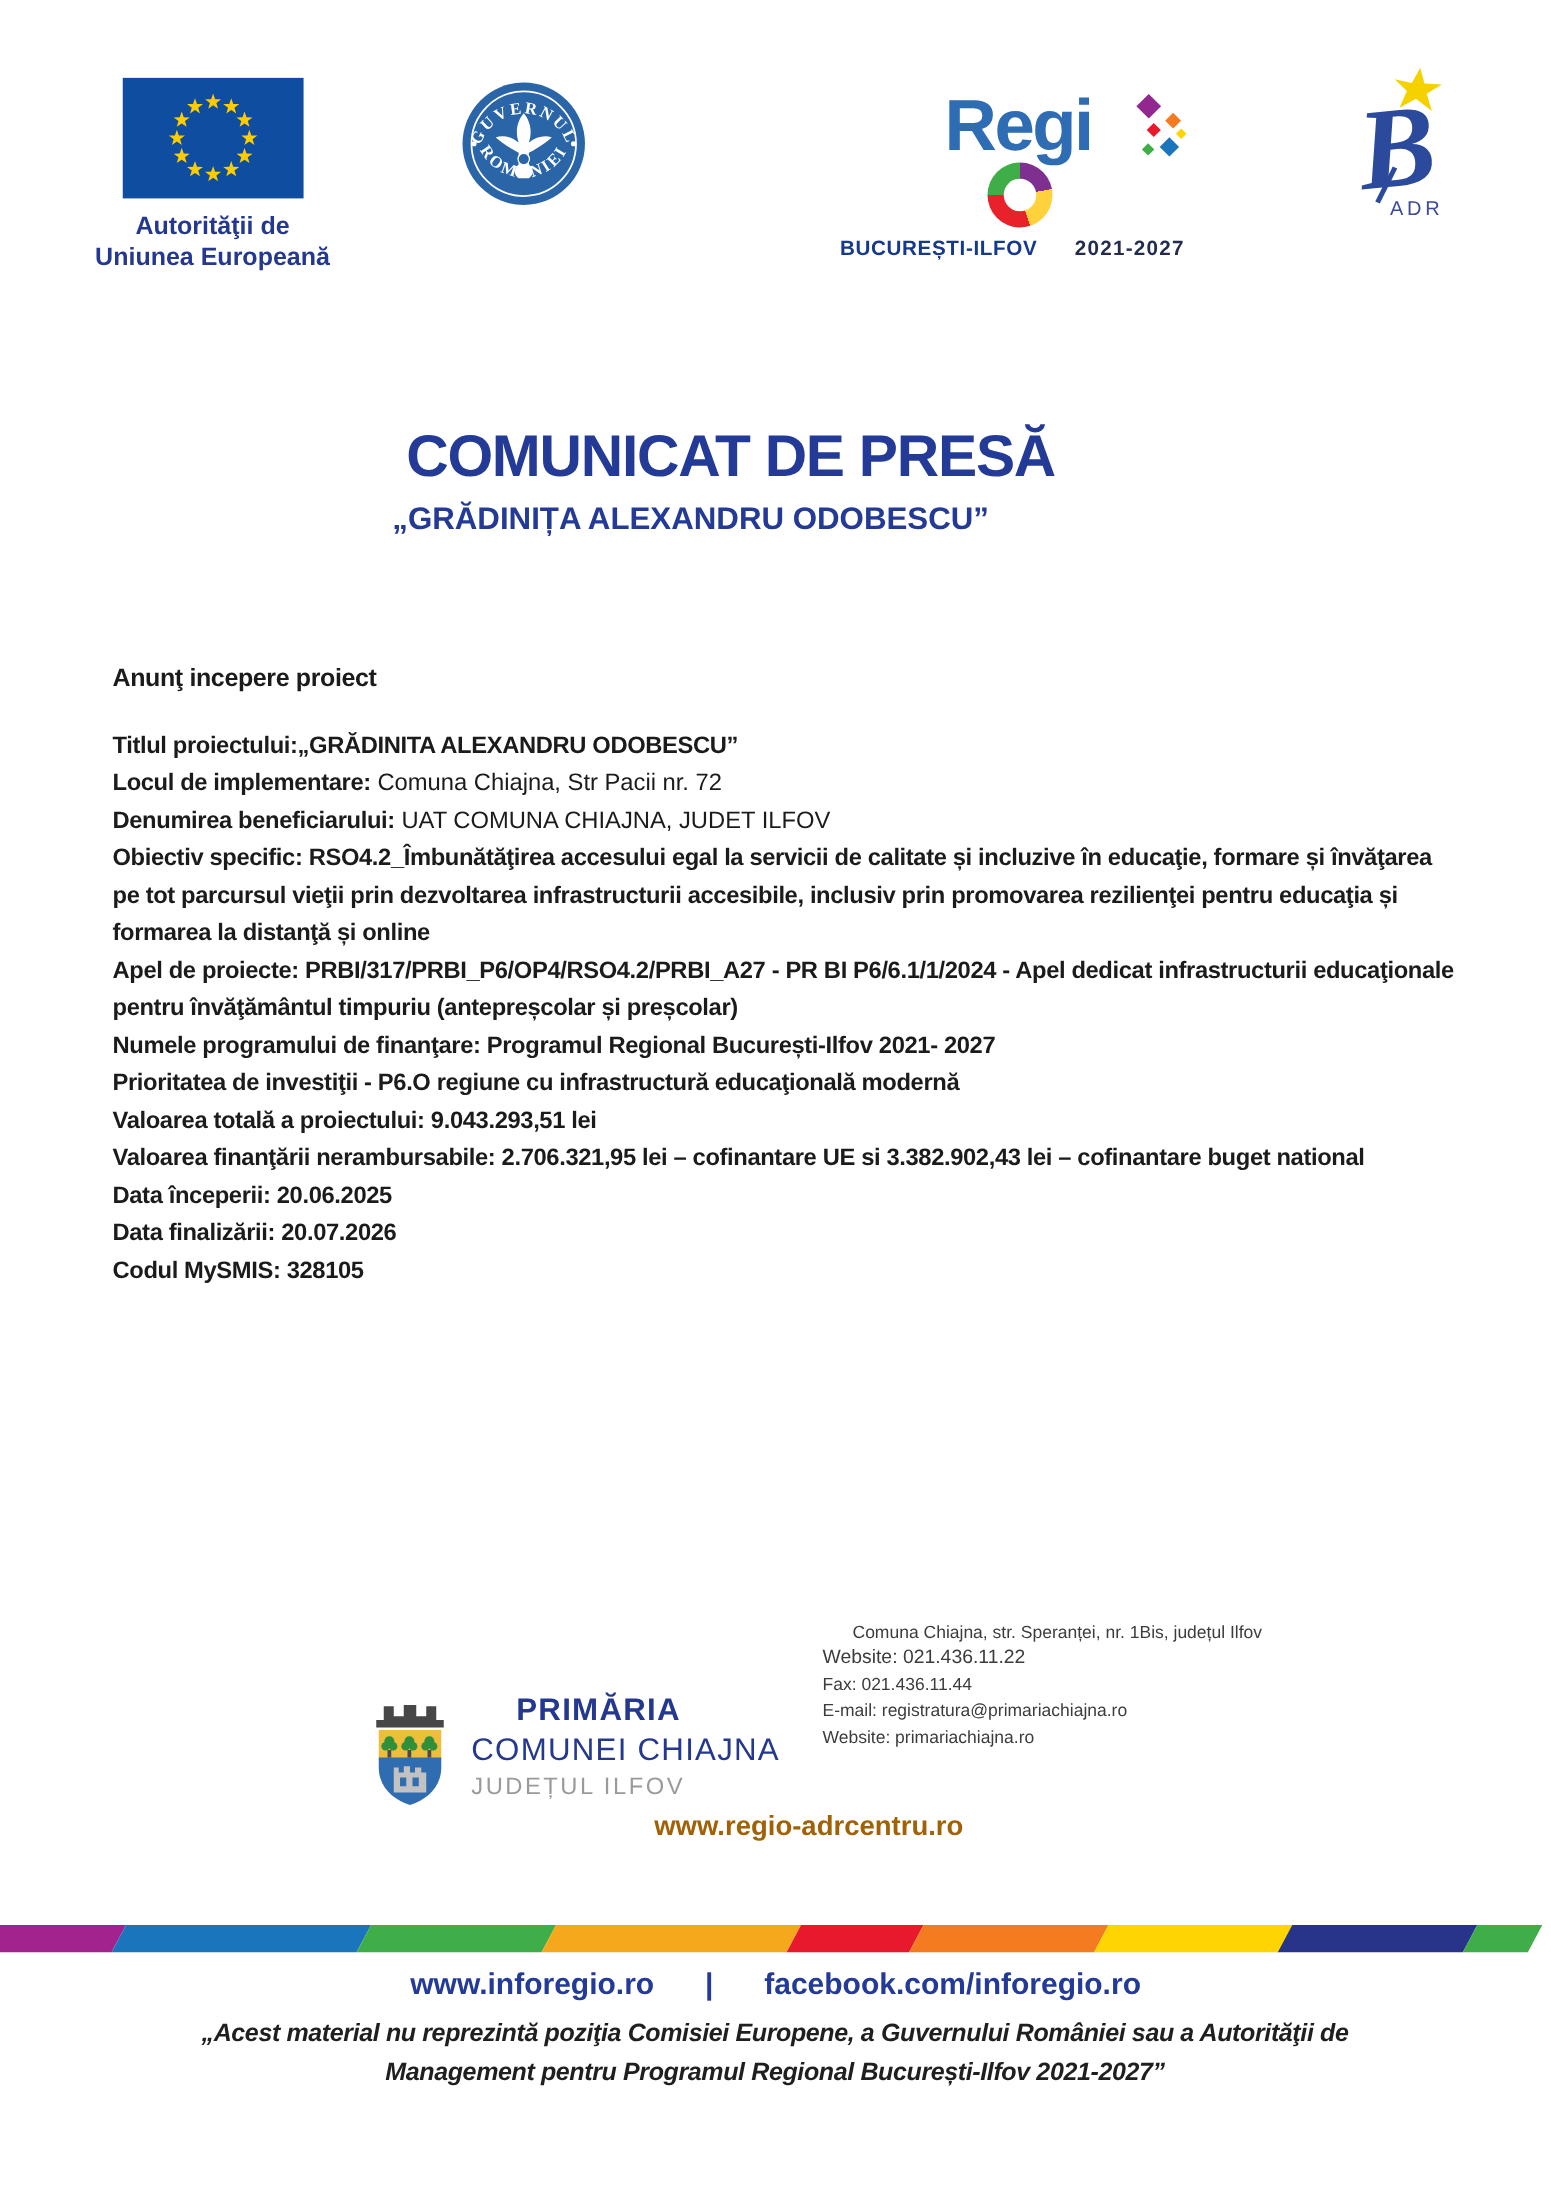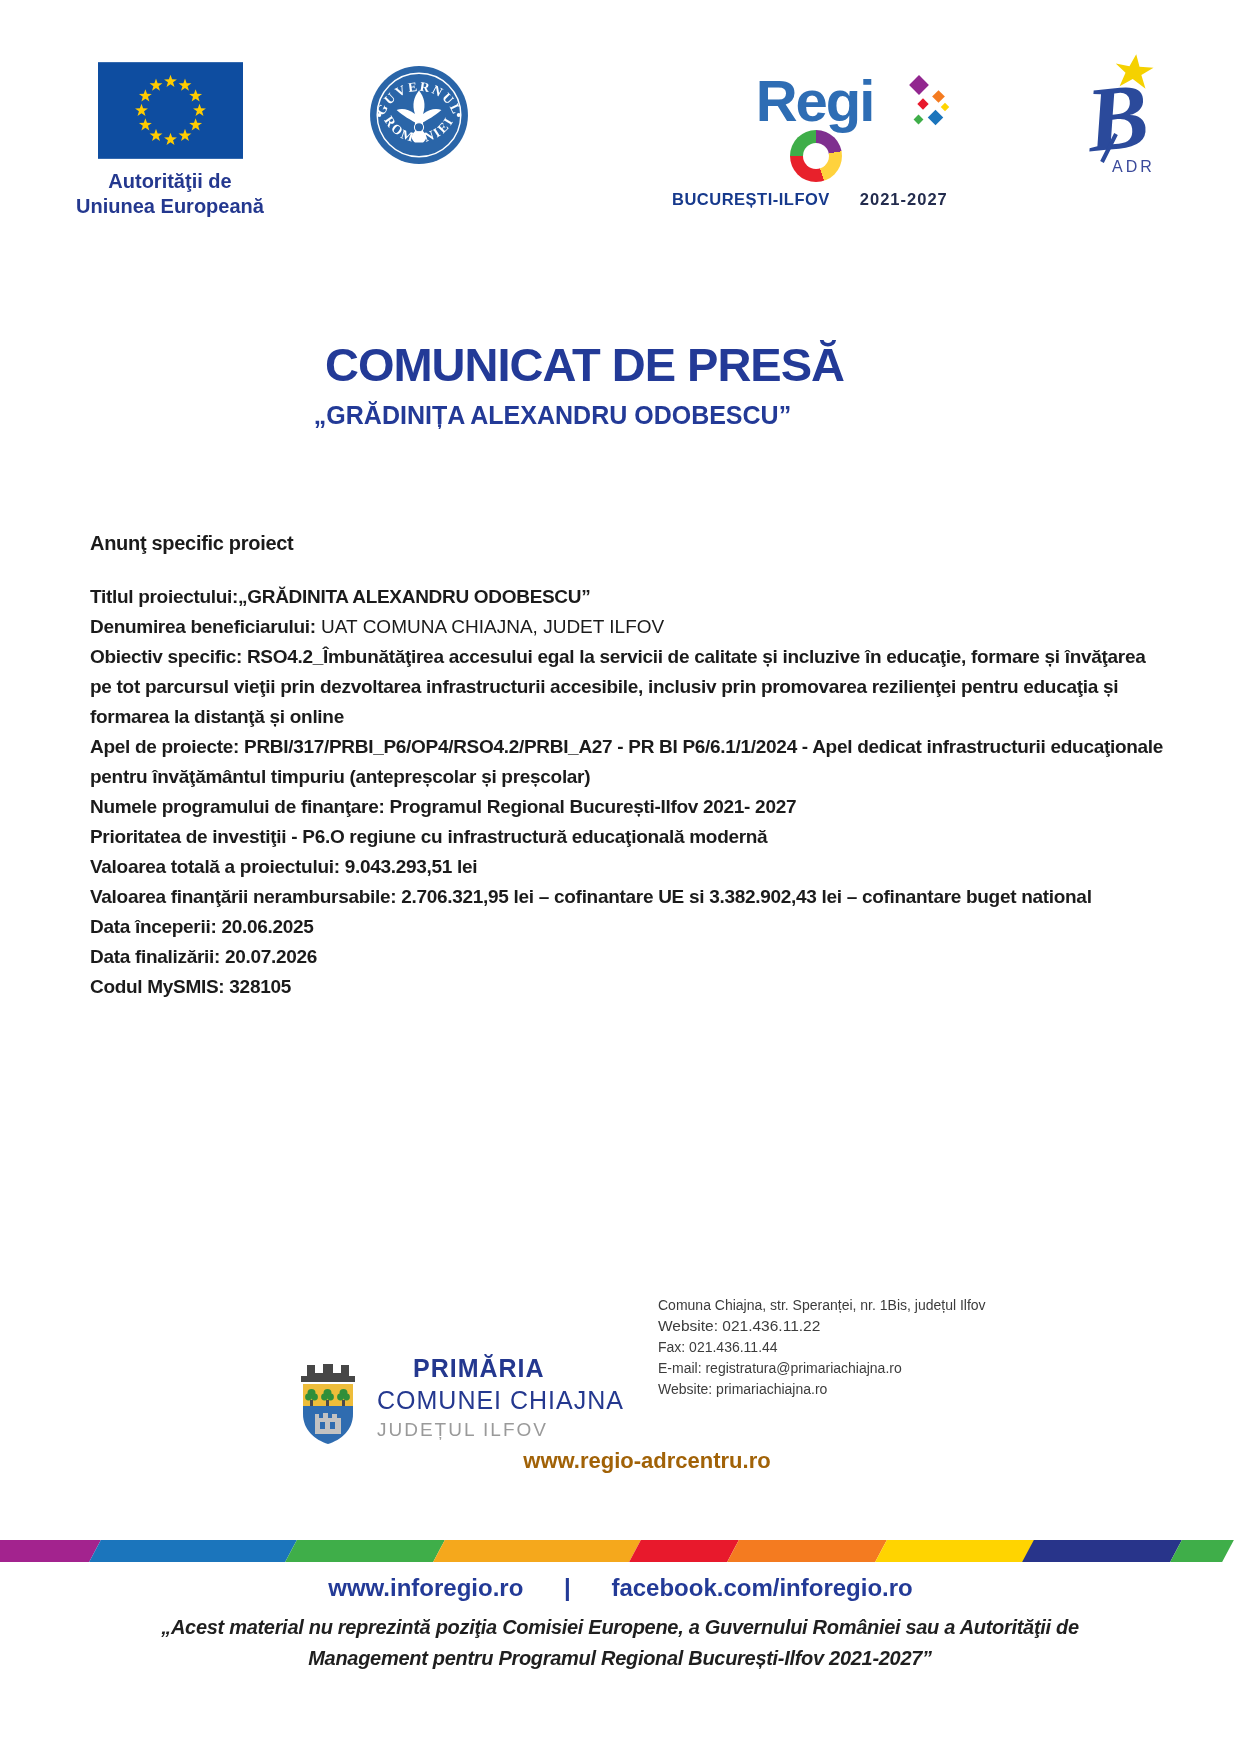--- a/index.html
+++ b/index.html
@@ -37,21 +37,21 @@
              font-weight:700;font-size:19px;line-height:30px;letter-spacing:-0.3px;color:#1b1b1b;}
   .body-intro{margin:0 0 24px 0;font-size:20px;}
   .bline{margin:0;}
   .bline .lbl{font-weight:700;}
   .bline .val{font-weight:700;}
   .bline .val-light{font-weight:400;letter-spacing:0;}
 
   
   .contact{position:absolute;left:658px;top:1295px;color:#3c3c3c;}
   .contact div{white-space:nowrap;}
-  .c-address{font-size:14px;line-height:20px;}
+  .c-address{font-size:14px;line-height:20px;margin-left:24px;}
   .c-phone{font-size:15.5px;line-height:22px;}
   .c-small{font-size:14px;line-height:21px;}
 
   
   .primaria{position:absolute;left:297px;top:1350px;width:420px;height:100px;}
   .primaria-crest{position:absolute;left:0;top:2px;}
   .primaria-txt{position:absolute;left:80px;top:2px;}
   .primaria-l1{font-weight:800;font-size:25px;line-height:32px;color:#24388f;letter-spacing:1px;margin-left:36px;}
   .primaria-l2{font-weight:400;font-size:25px;line-height:32px;color:#24388f;letter-spacing:1px;}
   .primaria-l3{font-weight:400;font-size:19px;line-height:27px;color:#9a9a9a;letter-spacing:2px;}
@@ -148,22 +148,23 @@
     <polygon fill="#f5d100" points="62,4 67,16 81,15 70,24 76,37 62,29 50,38 54,24 43,16 57,17" transform="rotate(8 62 20)"></polygon>
     <text x="14" y="98" font-family="Liberation Serif, serif" font-style="italic" font-weight="bold" font-size="92" fill="#2b4a9b" transform="rotate(-6 50 60)">B</text>
     <line x1="30" y1="112" x2="44" y2="84" stroke="#2b4a9b" stroke-width="4"></line>
     <text x="40" y="122" font-family="Liberation Sans, sans-serif" font-size="16" letter-spacing="3" fill="#3b4a9b">ADR</text>
   </svg>
 
   <h1 class="title">COMUNICAT DE PRESĂ</h1>
   <h2 class="subtitle">„GRĂDINIȚA ALEXANDRU ODOBESCU”</h2>
 
   <section class="body-text">
-    <p class="body-intro">Anunţ specific proiect</p>
+    <p class="body-intro">Anunţ incepere proiect</p>
     <div class="bline"><span class="lbl">Titlul proiectului:</span><span class="val">„GRĂDINITA ALEXANDRU ODOBESCU”</span></div>
+    <div class="bline"><span class="lbl">Locul de implementare:</span><span class="val val-light"> Comuna Chiajna, Str Pacii nr. 72</span></div>
     <div class="bline"><span class="lbl">Denumirea beneficiarului:</span><span class="val val-light"> UAT COMUNA CHIAJNA, JUDET ILFOV</span></div>
     <div class="bline"><span class="lbl">Obiectiv specific:</span><span class="val"> RSO4.2_Îmbunătăţirea accesului egal la servicii de calitate și incluzive în educaţie, formare și învăţarea pe tot parcursul vieţii prin dezvoltarea infrastructurii accesibile, inclusiv prin promovarea rezilienţei pentru educaţia și formarea la distanţă și online</span></div>
     <div class="bline"><span class="lbl">Apel de proiecte:</span><span class="val"> PRBI/317/PRBI_P6/OP4/RSO4.2/PRBI_A27 - PR BI P6/6.1/1/2024 - Apel dedicat infrastructurii educaţionale pentru învăţământul timpuriu (antepreșcolar și preșcolar)</span></div>
     <div class="bline"><span class="lbl">Numele programului de finanţare:</span><span class="val"> Programul Regional București-Ilfov 2021- 2027</span></div>
     <div class="bline"><span class="lbl">Prioritatea de investiţii - P6.O regiune cu infrastructură educaţională modernă</span><span class="val"></span></div>
     <div class="bline"><span class="lbl">Valoarea totală a proiectului:</span><span class="val"> 9.043.293,51 lei</span></div>
     <div class="bline"><span class="lbl">Valoarea finanţării nerambursabile:</span><span class="val"> 2.706.321,95 lei – cofinantare UE si 3.382.902,43 lei – cofinantare buget national</span></div>
     <div class="bline"><span class="lbl">Data începerii:</span><span class="val"> 20.06.2025</span></div>
     <div class="bline"><span class="lbl">Data finalizării:</span><span class="val"> 20.07.2026</span></div>
     <div class="bline"><span class="lbl">Codul MySMIS:</span><span class="val"> 328105</span></div>

